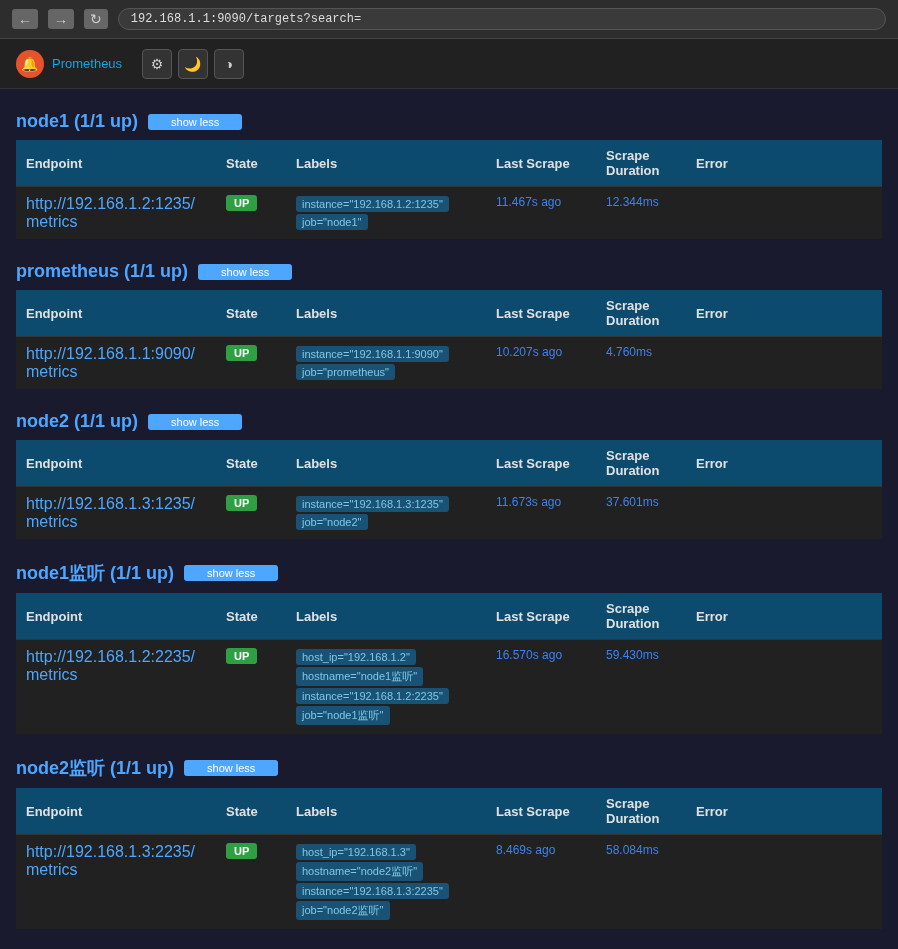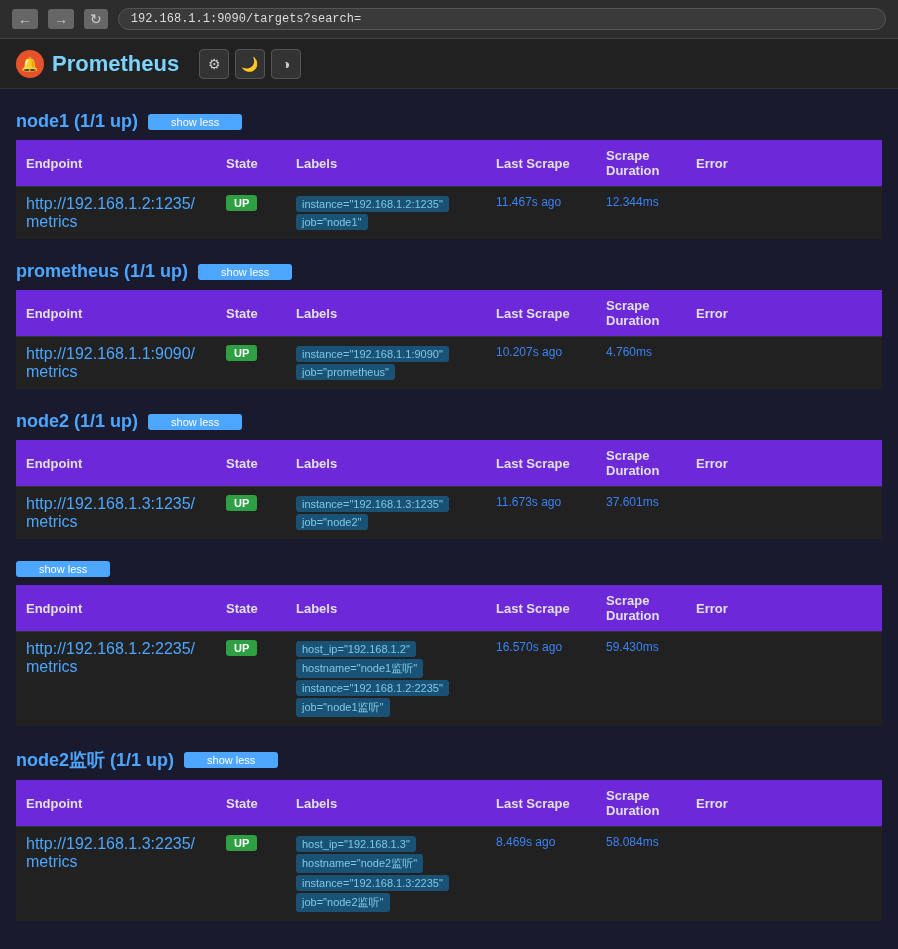--- a/index.html
+++ b/index.html
@@ -58,23 +58,23 @@
     .nav-logo-icon {
       width: 28px; height: 28px;
       background: #e6522c;
       border-radius: 50%;
       display: flex; align-items: center; justify-content: center;
       color: white;
       font-weight: bold;
       font-size: 14px;
     }
     .nav-brand {
-      color: #7dd3fc;
-      font-size: 22px;
-      font-weight: bold;
+      color: #0ea5e9;
+      font-size: 13px;
+      font-weight: normal;
     }
     .nav-links {
       display: flex;
       align-items: center;
       gap: 4px;
       flex: 1;
     }
     .nav-link {
       color: #ccc;
       text-decoration: none;
@@ -133,21 +133,21 @@
       background: #212121;
       margin-bottom: 4px;
     }
     .target-table th {
       text-align: left;
       padding: 8px 10px;
       color: #e0e0e0;
       font-weight: bold;
       font-size: 13px;
       border-bottom: 1px solid #333;
-      background: #6d28d9;
+      background: #0c4a6e;
     }
     .target-table td {
       padding: 8px 10px;
       vertical-align: top;
       border-bottom: 1px solid #2a2a3a;
       font-size: 12px;
     }
     .target-table tr:last-child td {
       border-bottom: none;
     }
@@ -300,20 +300,21 @@
               <td class="col-labels"><span class="label-tag">instance="192.168.1.3:1235"</span><br><span class="label-tag">job="node2"</span><br></td>
               <td class="col-scrape scrape-info">11.673s ago</td>
               <td class="col-duration scrape-info">37.601ms</td>
               <td class="col-error scrape-info"></td>
             </tr>
           </tbody>
         </table>
       </div>
       <div class="section-block">
         <div class="section-header">
+          <span class="section-title">node1监听 (1/1 up)</span>
           <button class="show-less-btn">show less</button>
         </div>
         <table class="target-table">
           <thead>
             <tr>
               <th class="col-endpoint">Endpoint</th>
               <th class="col-state">State</th>
               <th class="col-labels">Labels</th>
               <th class="col-scrape">Last Scrape</th>
               <th class="col-duration">Scrape Duration</th>

